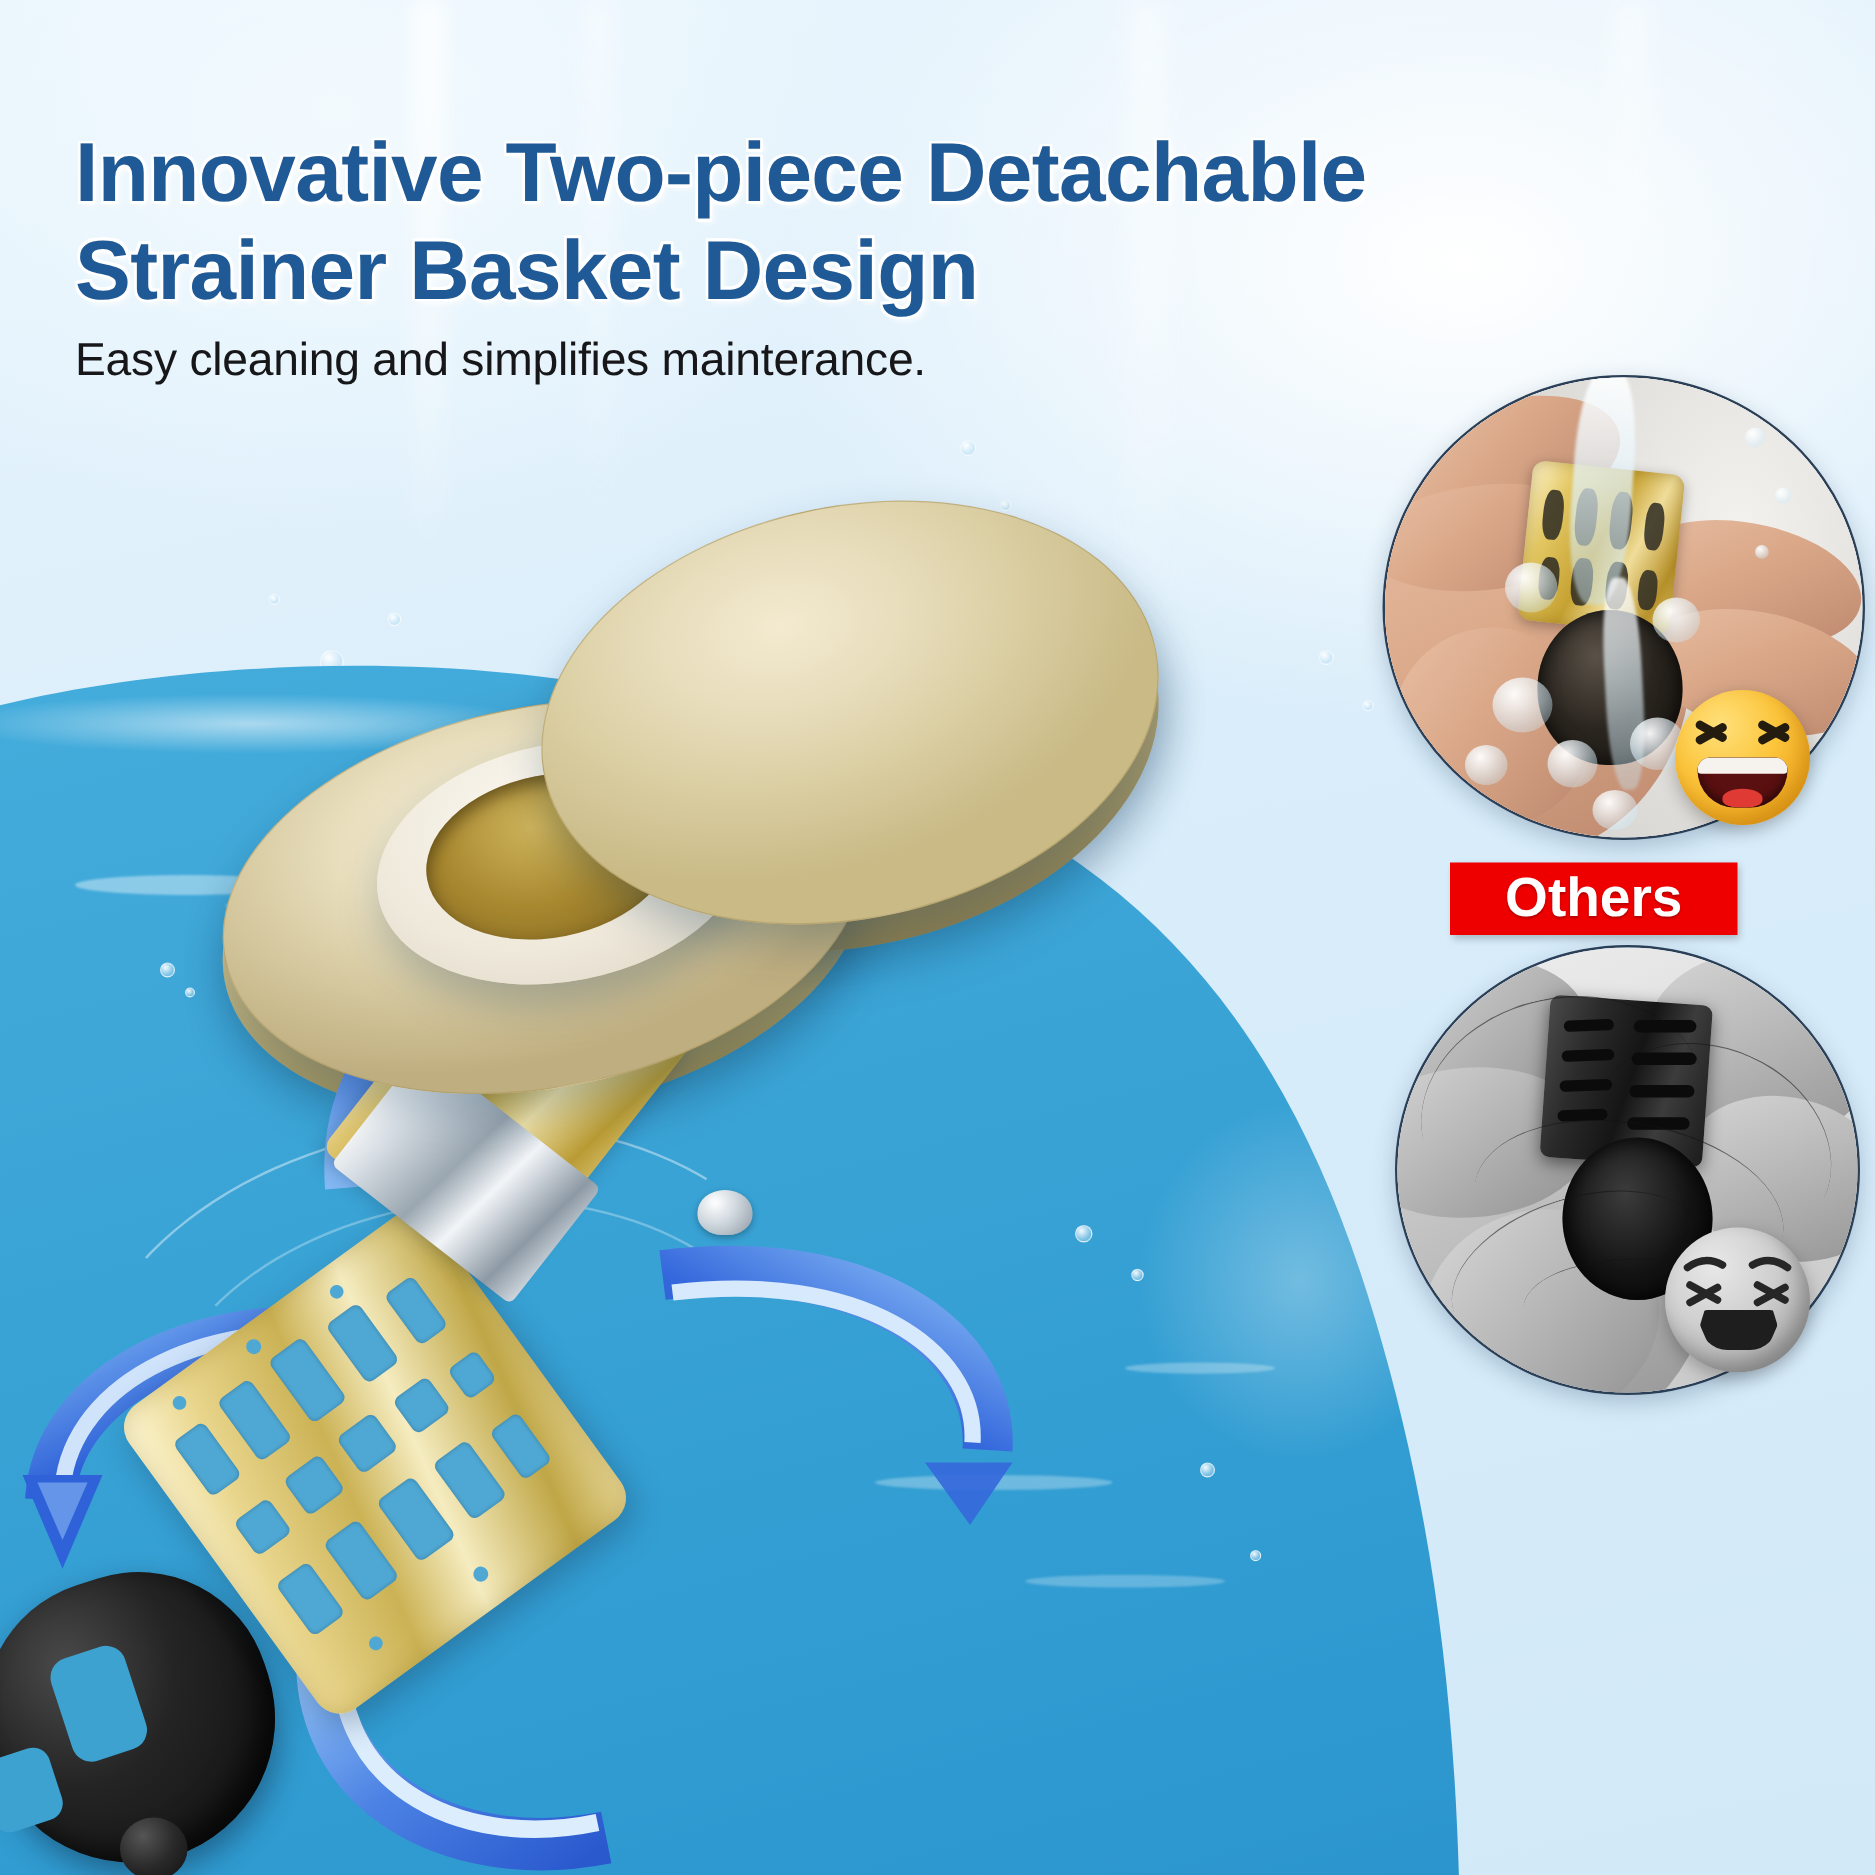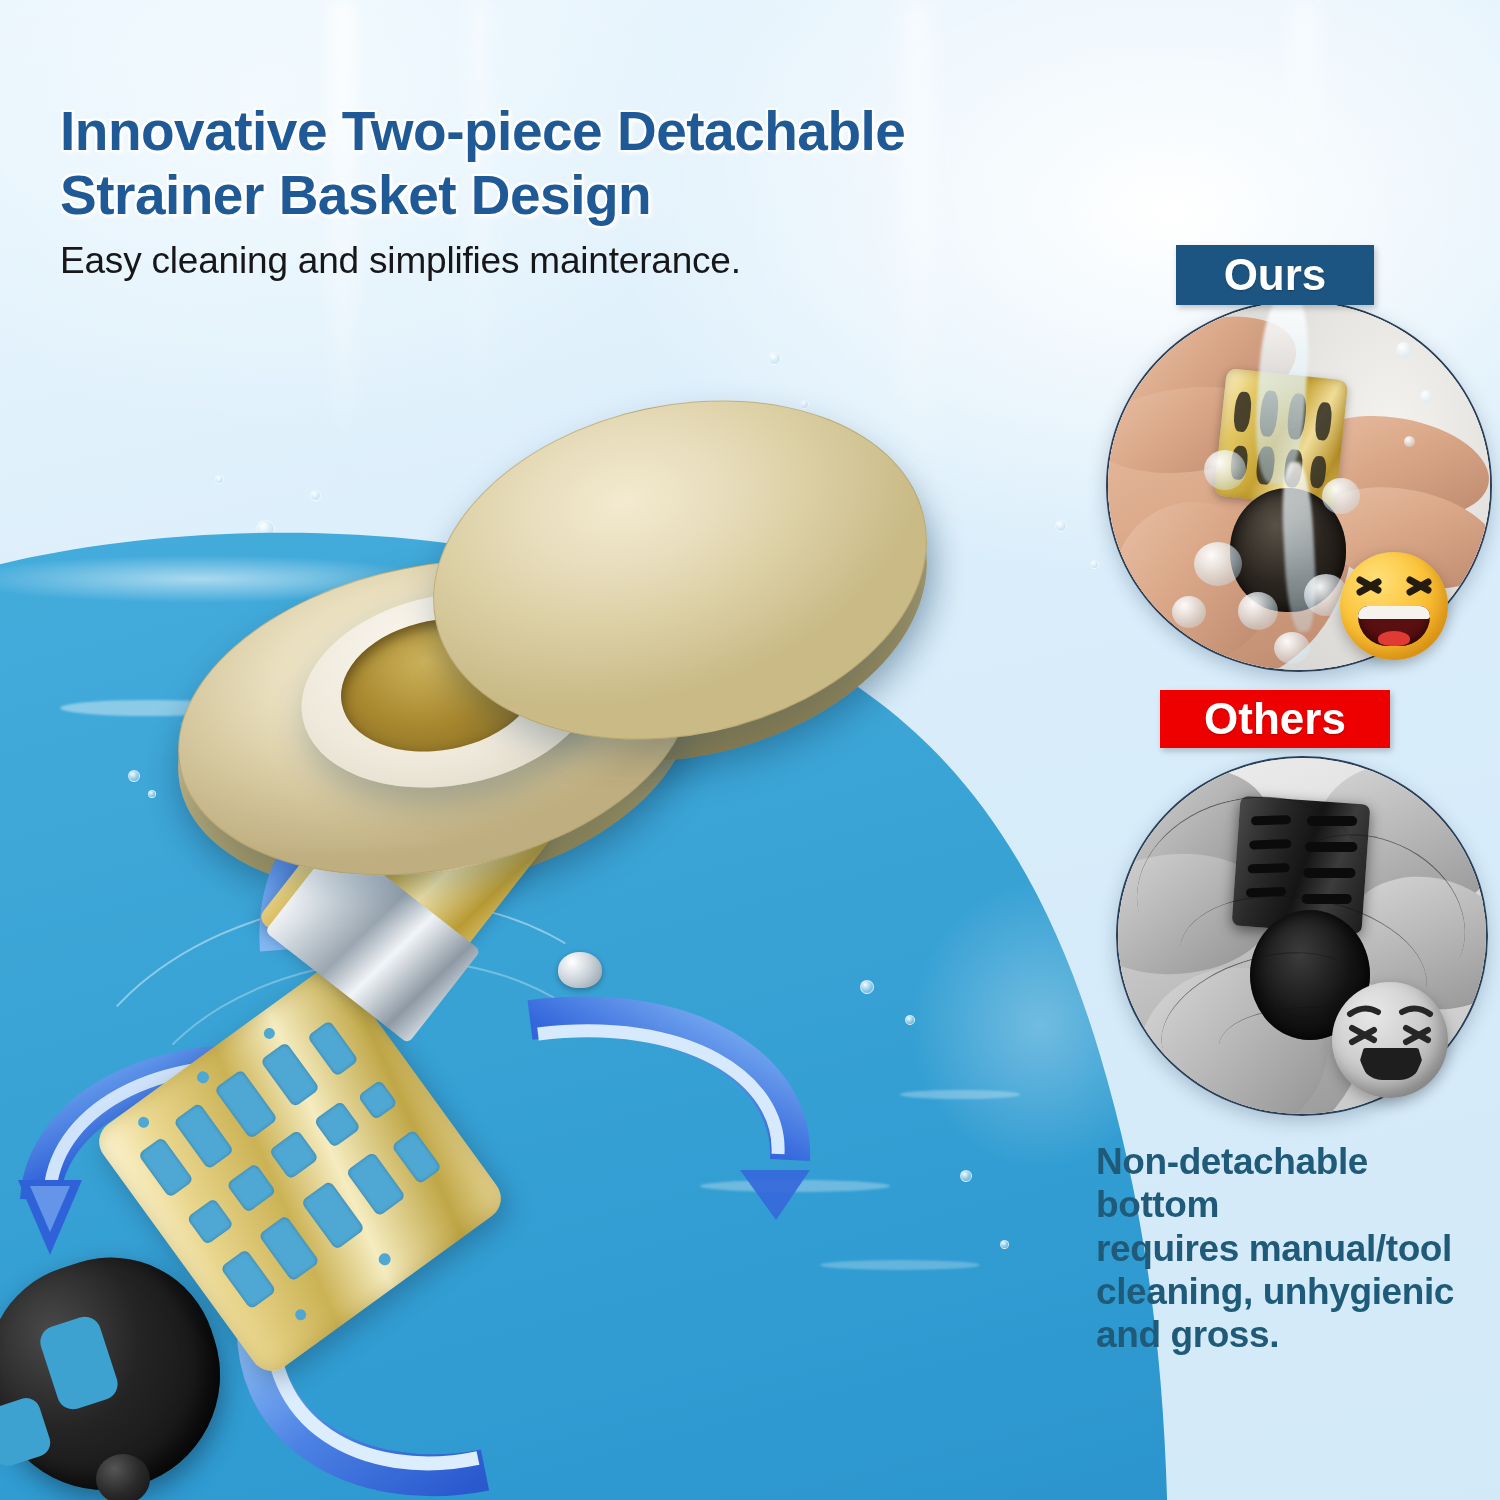--- a/index.html
+++ b/index.html
@@ -56,21 +56,21 @@
   .droplet {
     position:absolute; border-radius:50%;
     background:radial-gradient(circle at 35% 30%, rgba(255,255,255,.95), rgba(190,225,245,.55) 60%, rgba(150,200,230,.25));
     border:1px solid rgba(255,255,255,.6);
     pointer-events:none;
   }
 
   
   #headline-block { position:absolute; left:60px; top:100px; width:1140px; }
   #headline {
-    font-size:55px; font-weight:bold; line-height:1.16;
+    font-size:67px; font-weight:bold; line-height:1.16;
     color:#1F5A96; letter-spacing:-.5px;
     text-shadow:
       2px 0 0 #fff, -2px 0 0 #fff, 0 2px 0 #fff, 0 -2px 0 #fff,
       2px 2px 0 #fff, -2px 2px 0 #fff, 2px -2px 0 #fff, -2px -2px 0 #fff,
       3px 3px 5px rgba(255,255,255,.9);
     white-space:pre-line;
   }
   #subhead {
     margin-top:12px;
     font-size:37px; font-weight:normal; color:#17171a; letter-spacing:-.2px;
@@ -466,23 +466,20 @@
     <div class="splash" data-interactable="false" style="left:86px;top:240px;width:48px;height:44px;"></div>
     <div class="splash" data-interactable="false" style="left:130px;top:290px;width:40px;height:38px;"></div>
     <div class="splash" data-interactable="false" style="left:196px;top:272px;width:44px;height:42px;"></div>
     <div class="splash" data-interactable="false" style="left:64px;top:294px;width:34px;height:32px;"></div>
     <div class="splash" data-interactable="false" style="left:166px;top:330px;width:36px;height:32px;"></div>
     <div class="splash" data-interactable="false" style="left:288px;top:40px;width:16px;height:16px;"></div>
     <div class="splash" data-interactable="false" style="left:312px;top:88px;width:13px;height:13px;"></div>
     <div class="splash" data-interactable="false" style="left:296px;top:134px;width:11px;height:11px;"></div>
   </div>
 
-  <div class="badge" id="badge-ours" data-interactable="false">
-    <span data-interactable="false">Ours</span>
-  </div>
 
   <div class="emoji" id="emoji-laugh" data-interactable="false">
     <svg width="108" height="108" viewBox="0 0 108 108" data-interactable="false">
       <g stroke="#241c0e" stroke-width="7" stroke-linecap="round" fill="none">
         <path d="M20,28 L38,38"></path>
           <path d="M38,30 L20,40"></path>
         <path d="M70,28 L88,38"></path>
           <path d="M88,30 L70,40"></path>
       </g>
     </svg>
@@ -530,18 +527,14 @@
         <path d="M70,30 Q84,22 98,32"></path>
         <path d="M20,46 L42,58"></path>
           <path d="M42,48 L20,60"></path>
         <path d="M74,46 L96,58"></path>
           <path d="M96,48 L74,60"></path>
       </g>
     </svg>
     <div class="mouth-tired" data-interactable="false"></div>
   </div>
 
-  <div id="others-caption" data-interactable="false">Non-detachable bottom
-requires manual/tool
-cleaning, unhygienic
-and gross.</div>
 
 </div>
 
 </body></html>

